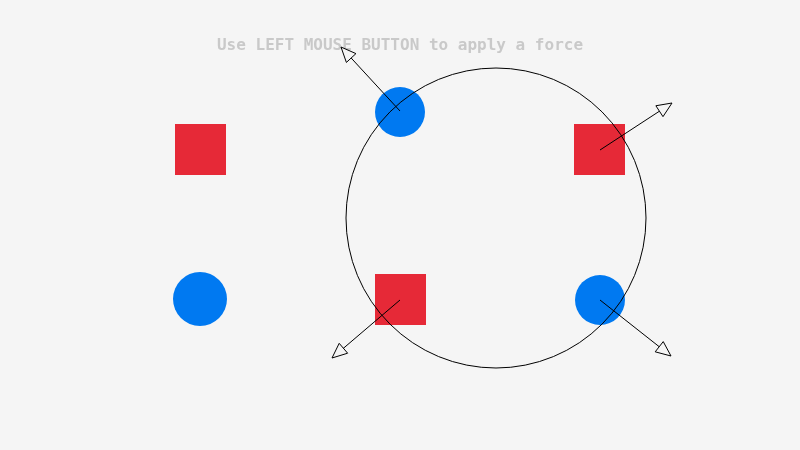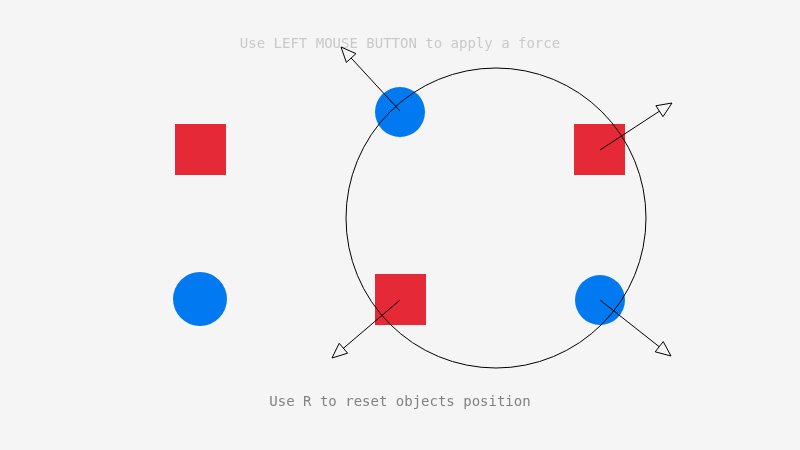--- a/index.html
+++ b/index.html
@@ -9,42 +9,41 @@
     height: 450px;
     background: #F5F5F5;
     overflow: hidden;
     font-family: "DejaVu Sans Mono", monospace;
   }
   .instruction {
     position: absolute;
     left: 50%;
     transform: translateX(-50%);
     white-space: nowrap;
-    font-size: 14px;
-    font-weight: normal;
+    font-size: 16px;
+    font-weight: bold;
     letter-spacing: 0;
     z-index: 1;
     user-select: none;
   }
   #top-instruction { top: 35px; }
   #bottom-instruction { top: 393px; }
   #scene {
     position: absolute;
     left: 0;
     top: 0;
     z-index: 2;
   }
 </style>
 </head>
 <body>
 
 <div id="app" style="width: 800px; height: 450px; background: rgb(245, 245, 245);">
   <div id="top-instruction" class="instruction" style="color: rgb(201, 201, 201);">Use LEFT MOUSE BUTTON to apply a force</div>
 
-  <div id="bottom-instruction" class="instruction" style="color: rgb(130, 130, 130);">Use R to reset objects position</div>
 
   <svg id="scene" width="800" height="450">
       <rect x="175" y="124" width="51" height="51" fill="#E62937"></rect>
       <circle cx="200" cy="299" r="27" fill="#0079F1"></circle>
       <circle cx="400" cy="112" r="25" fill="#0079F1"></circle>
       <rect x="574" y="124" width="51" height="51" fill="#E62937"></rect>
       <rect x="375" y="274" width="51" height="51" fill="#E62937"></rect>
       <circle cx="600" cy="300" r="25" fill="#0079F1"></circle>
       <circle cx="496" cy="218" r="150" fill="none" stroke="#000000" stroke-width="1"></circle>
       <line x1="400" y1="111" x2="347.1002253326534" y2="53.61719358118333" stroke="#000000" stroke-width="1"></line>

